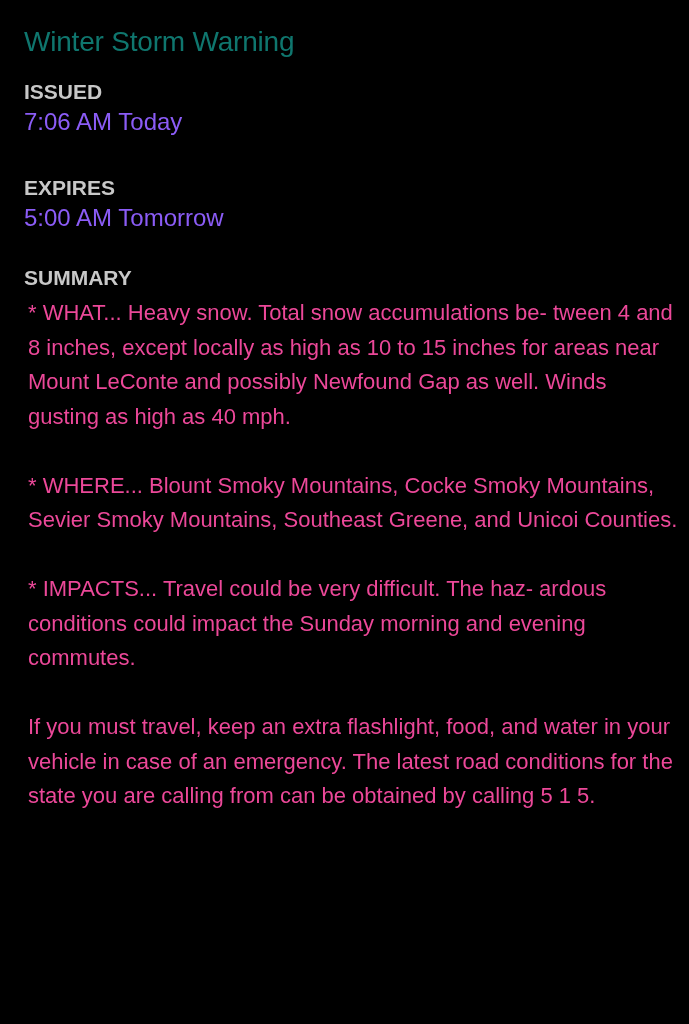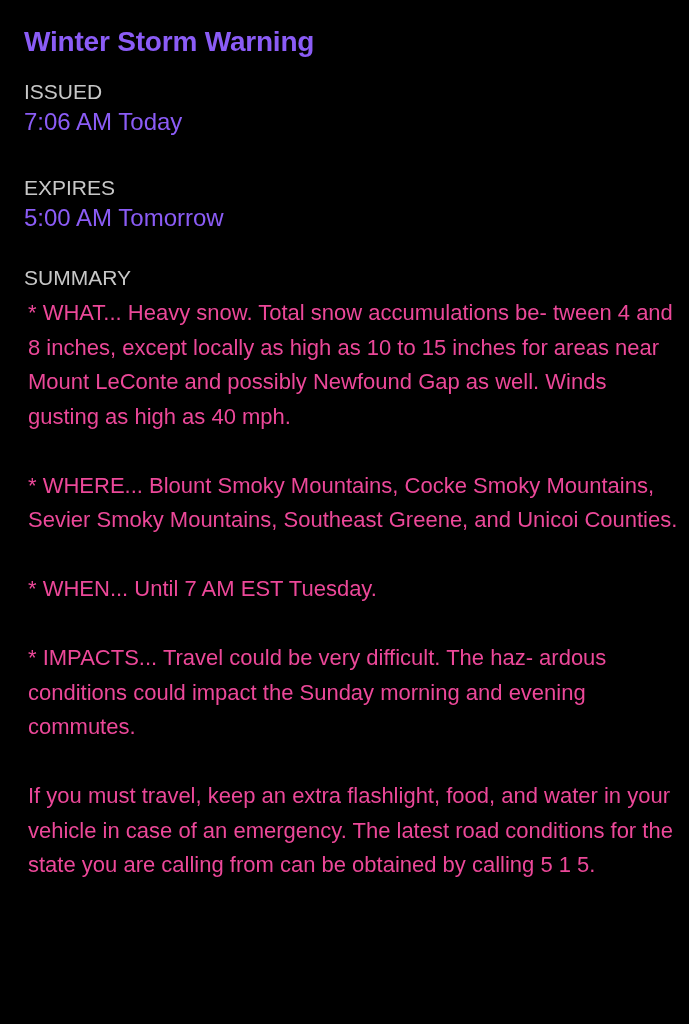--- a/index.html
+++ b/index.html
@@ -1,33 +1,32 @@
 <!DOCTYPE html>
 <html><head>
 <meta charset="utf-8">
 <style>
   html,body{margin:0;padding:0;background:#000;}
   body{width:689px;height:1024px;overflow:hidden;font-family:"Liberation Sans",sans-serif;color:#fff;}
   .wrap{position:absolute;left:24px;top:0;width:650px;}
-  .title{position:absolute;top:26px;left:0;font-size:28px;font-weight:bold;color:#8b5cf6;white-space:nowrap;letter-spacing:-0.2px;}
-  .label{position:absolute;left:0;font-size:21px;font-weight:normal;color:#c8c8c8;}
+  .title{position:absolute;top:26px;left:0;font-size:28px;font-weight:normal;color:#0f766e;white-space:nowrap;letter-spacing:-0.2px;}
+  .label{position:absolute;left:0;font-size:21px;font-weight:bold;color:#c8c8c8;}
   .val{position:absolute;left:0;font-size:24px;color:#8b5cf6;white-space:nowrap;}
   .body{position:absolute;left:4px;width:650px;font-size:22px;line-height:34.5px;color:#ec4899;}
   .para{margin:0 0 34.5px 0;}
 </style>
 </head>
 <body>
 
 <div class="wrap">
   <div class="title">Winter Storm Warning</div>
   <div class="label" style="top:80px">ISSUED</div>
   <div class="val" style="top:108px">7:06 AM Today</div>
   <div class="label" style="top:176px">EXPIRES</div>
   <div class="val" style="top:204px">5:00 AM Tomorrow</div>
   <div class="label" style="top:266px">SUMMARY</div>
   <div class="body" style="top:296px">
     <p class="para">* WHAT... Heavy snow. Total snow accumulations be- tween 4 and 8 inches, except locally as high as 10 to 15 inches for areas near Mount LeConte and possibly Newfound Gap as well. Winds gusting as high as 40 mph.</p>
     <p class="para">* WHERE... Blount Smoky Mountains, Cocke Smoky Mountains, Sevier Smoky Mountains, Southeast Greene, and Unicoi Counties.</p>
-    <p class="para">* WHEN... Until 7 AM EST Tuesday.</p>
     <p class="para">* IMPACTS... Travel could be very difficult. The haz- ardous conditions could impact the Sunday morning and evening commutes.</p>
     <p class="para">If you must travel, keep an extra flashlight, food, and water in your vehicle in case of an emergency. The latest road conditions for the state you are calling from can be obtained by calling 5 1 5.</p>
   </div>
 </div>
 
 </body></html>

